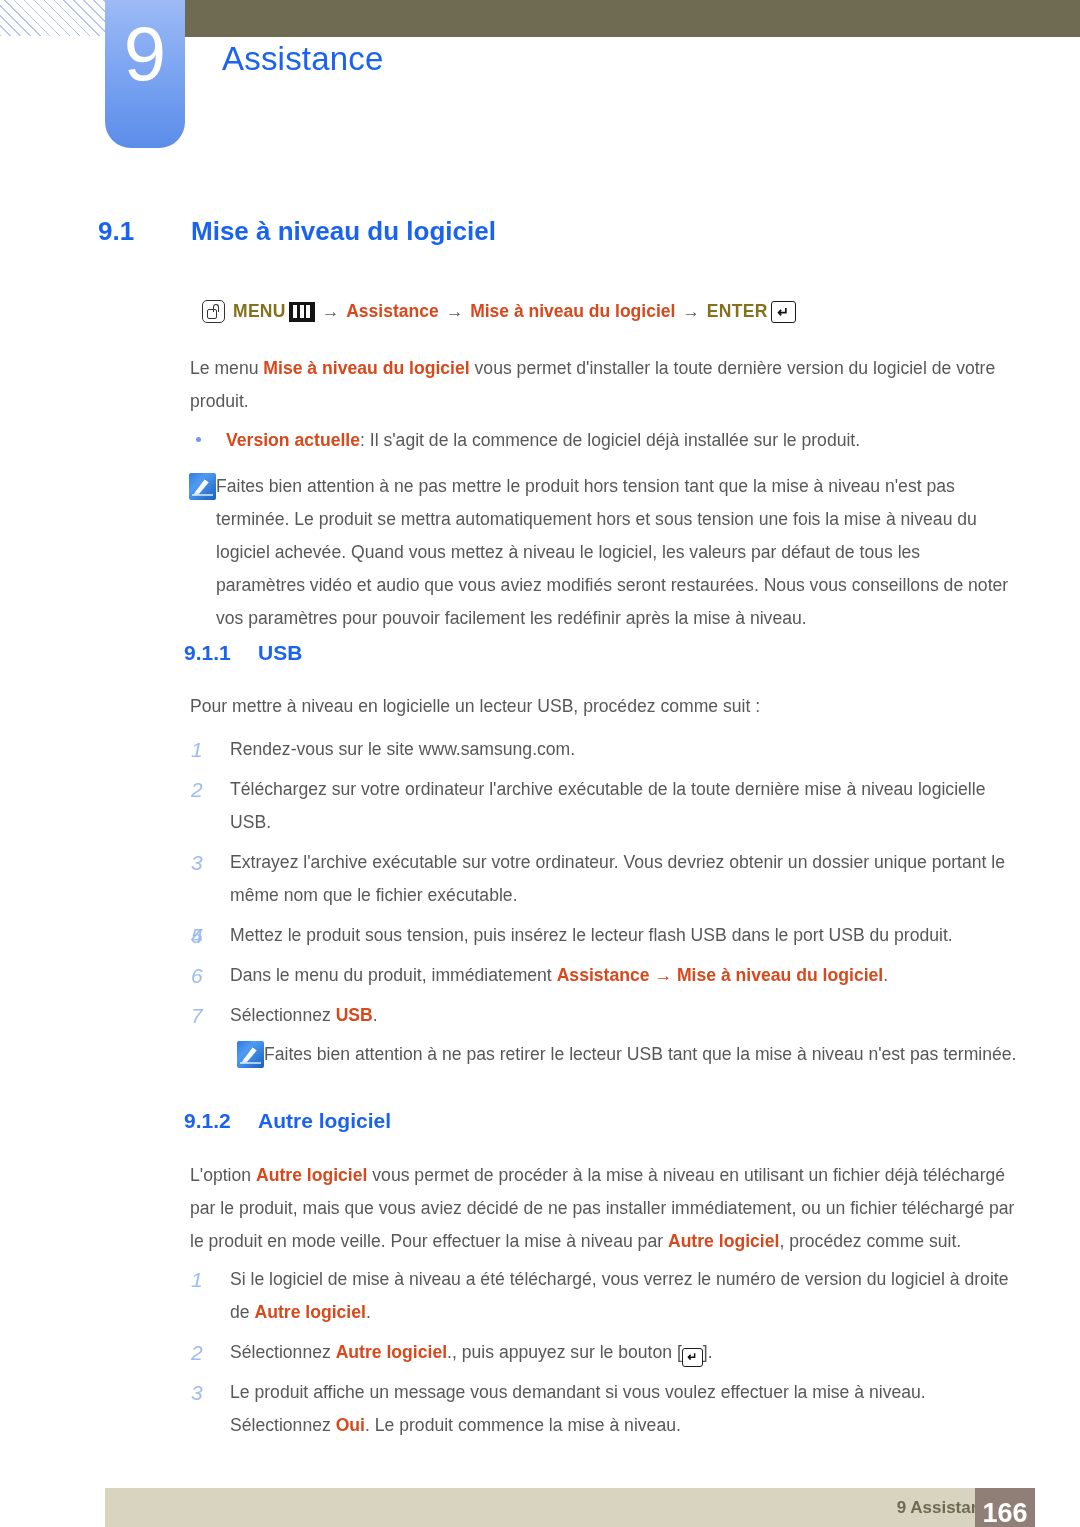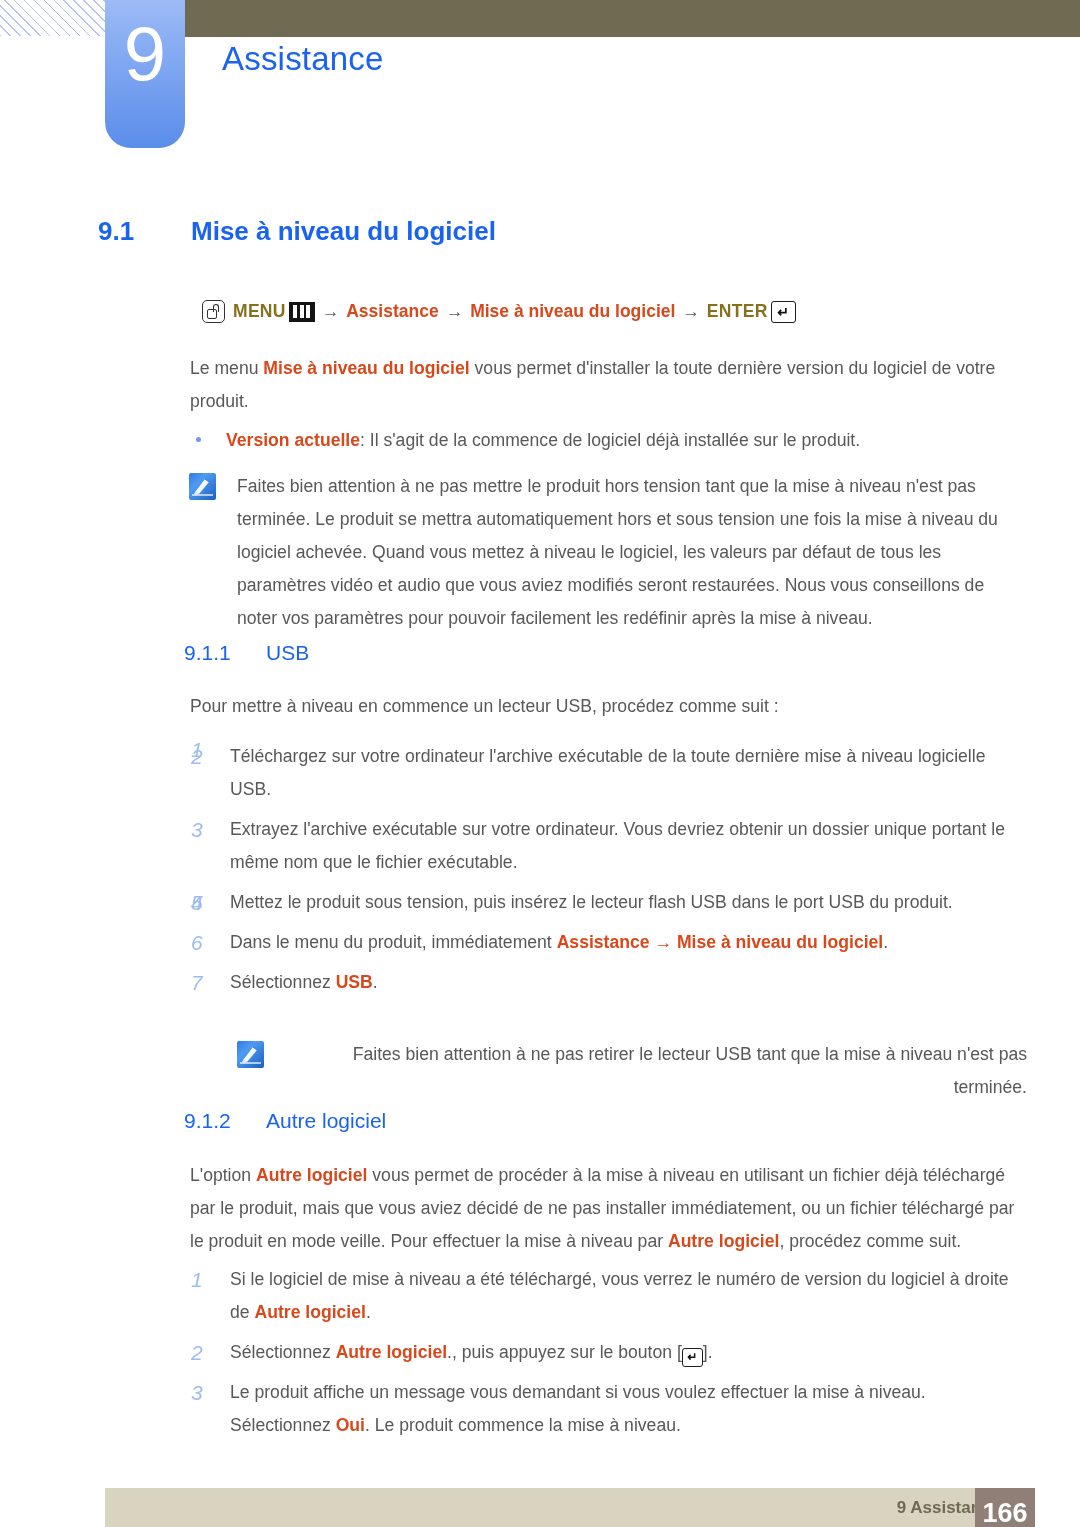--- a/index.html
+++ b/index.html
@@ -201,36 +201,34 @@
     width: 27px; height: 27px;
     flex: 0 0 auto;
     border-radius: 2px;
     background: linear-gradient(135deg, #2f7ce0 0%, #4f9bf2 35%, #1760c0 100%);
     position: relative;
     margin-top: 3px;
     overflow: hidden;
   }
   .note-icon svg { position: absolute; left: 3px; top: 3px; }
   .note-body {
-    margin-left: 21px;
     font-size: 17.6px;
     line-height: 33px;
     color: #58585a;
   }
 
   
   .h2 {
     position: absolute;
     left: 184px;
     display: flex;
     align-items: flex-end;
     color: #1a62f0;
     font-size: 21px;
-    font-weight: 400;
-    gap: 8px;
+    font-weight: 700;
   }
   .h2-num { width: 74px; }
 
   
   .olist { position: absolute; left: 189px; width: 830px; }
   .oitem {
     position: relative;
     padding-left: 41px;
     font-size: 17.6px;
     line-height: 33px;
@@ -349,26 +347,27 @@
     </svg>
   </span>
   <span class="note-body">Faites bien attention à ne pas mettre le produit hors tension tant que la mise à niveau n'est pas terminée. Le produit se mettra automatiquement hors et sous tension une fois la mise à niveau du logiciel achevée. Quand vous mettez à niveau le logiciel, les valeurs par défaut de tous les paramètres vidéo et audio que vous aviez modifiés seront restaurées. Nous vous conseillons de noter vos paramètres pour pouvoir facilement les redéfinir après la mise à niveau.</span>
 </div>
 
 <div class="h2" style="top:641px;">
   <span class="h2-num">9.1.1</span>
   <span>USB</span>
 </div>
 
-<div class="para" style="left:190px; top:690px; width:820px;">Pour mettre à niveau en commence un lecteur USB, procédez comme suit :</div>
+<div class="para" style="left:190px; top:690px; width:820px;">Pour mettre à niveau en logicielle un lecteur USB, procédez comme suit :</div>
 
 <div class="olist" style="top:733px;">
 
   <div class="oitem">
     <span class="onum">1</span>
+    <span>Rendez-vous sur le site www.samsung.com.</span>
   </div>
 
   <div class="oitem">
     <span class="onum">2</span>
     <span>Téléchargez sur votre ordinateur l'archive exécutable de la toute dernière mise à niveau logicielle USB.</span>
   </div>
 
   <div class="oitem">
     <span class="onum">3</span>
     <span>Extrayez l'archive exécutable sur votre ordinateur. Vous devriez obtenir un dossier unique portant le même nom que le fichier exécutable.</span>

